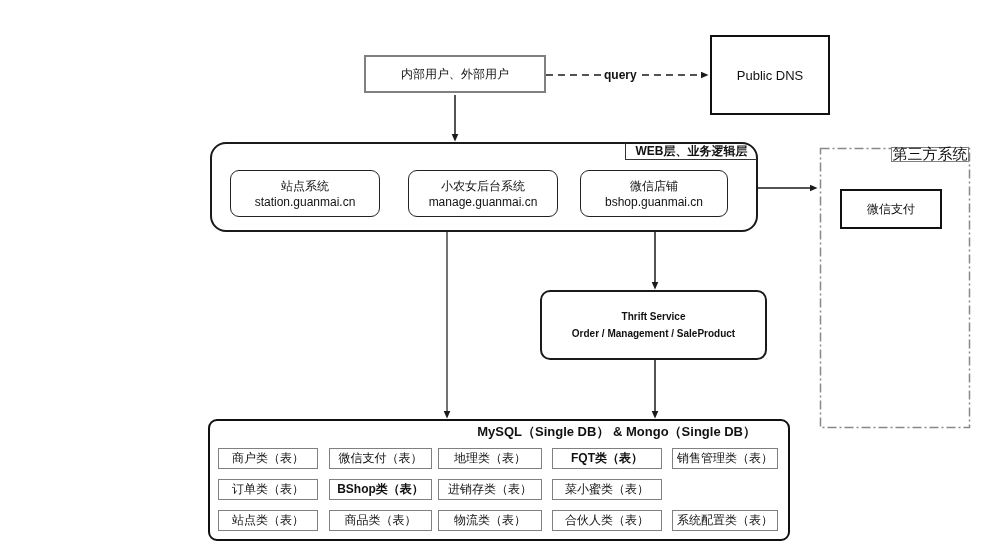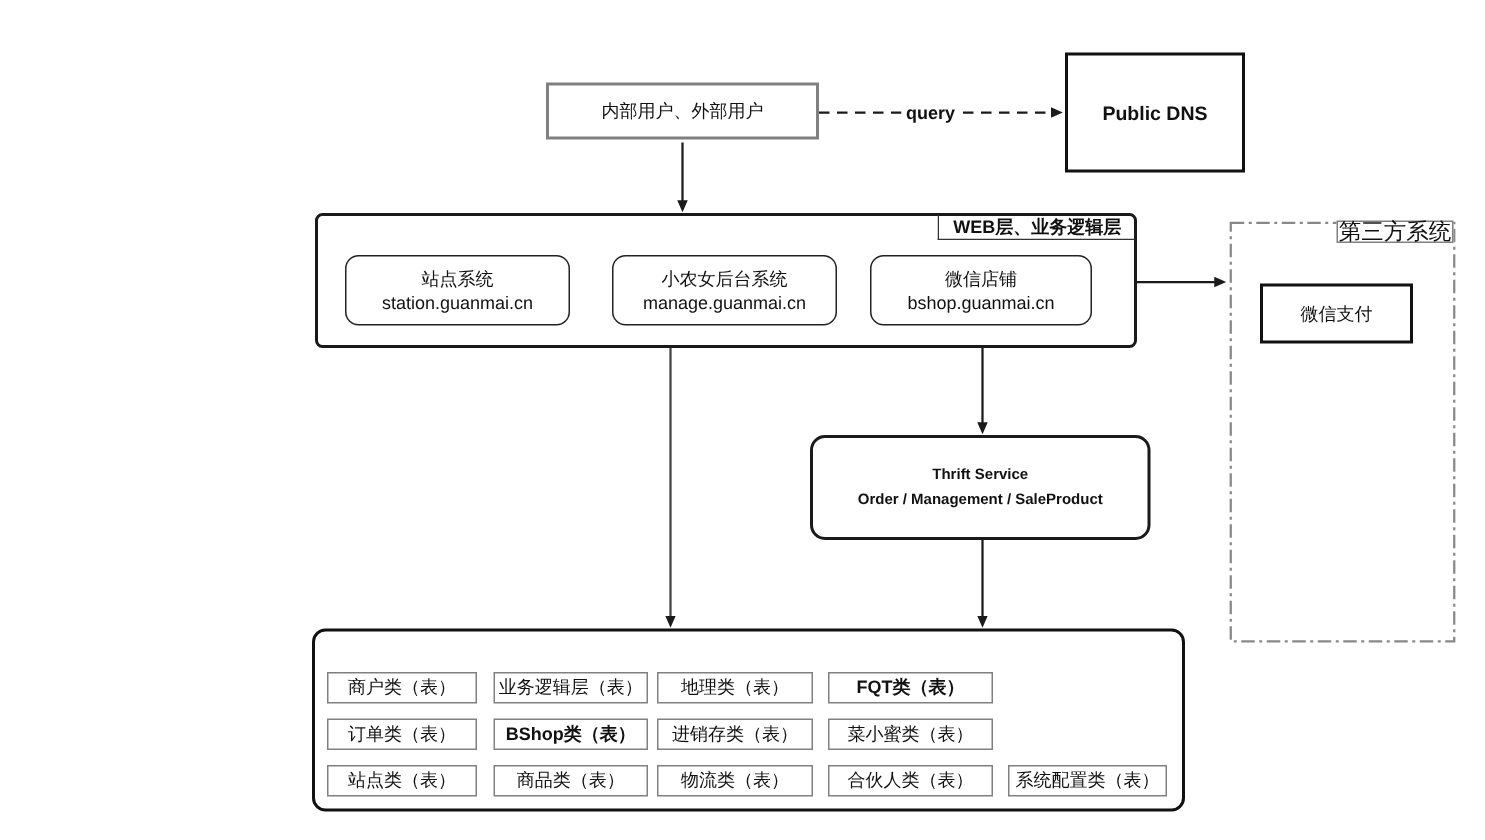--- a/index.html
+++ b/index.html
@@ -4,24 +4,24 @@
 <style>
   html,body{margin:0;padding:0;background:#ffffff;}
   .canvas{
     position:relative;width:990px;height:560px;background:#ffffff;overflow:hidden;
     font-family:"Liberation Sans","DejaVu Sans",sans-serif;color:#111;
   }
   .overlay{position:absolute;left:0;top:0;pointer-events:none;}
   .node{position:absolute;box-sizing:border-box;background:#ffffff;
         display:flex;align-items:center;justify-content:center;text-align:center;}
   .users-box{left:364px;top:55px;width:182px;height:38px;border:2px solid #808080;font-size:12px;}
-  .dns-box{left:710px;top:35px;width:120px;height:80px;border:2.5px solid #111;font-weight:bold;font-size:13px;}
+  .dns-box{left:710px;top:35px;width:120px;height:80px;border:2.5px solid #111;font-weight:normal;font-size:13px;}
   .query-label{position:absolute;left:601px;top:67px;background:#ffffff;padding:0 3px;
                font-weight:bold;font-size:12px;line-height:16px;}
-  .web-container{left:210px;top:142px;width:548px;height:90px;border:2px solid #1a1a1a;border-radius:5px;}
+  .web-container{left:210px;top:142px;width:548px;height:90px;border:2px solid #1a1a1a;border-radius:16px;}
   .web-title{position:absolute;right:-1px;top:-1px;width:132px;height:17px;box-sizing:border-box;
              border-left:1px solid #333;border-bottom:1px solid #333;border-top-right-radius:8px;
              display:flex;align-items:center;justify-content:center;
              font-weight:bold;font-size:12px;white-space:nowrap;}
   .webnode{position:absolute;box-sizing:border-box;border:1.5px solid #222;border-radius:9px;
            display:flex;flex-direction:column;align-items:center;justify-content:center;
            font-size:12px;line-height:16px;background:#fff;}
   .webnode.n1{left:18px;top:26px;width:150px;height:47px;}
   .webnode.n2{left:196px;top:26px;width:150px;height:47px;}
   .webnode.n3{left:368px;top:26px;width:148px;height:47px;}
@@ -90,25 +90,27 @@
   <div class="node wechat-box">
     <span>微信支付</span>
   </div>
 
   <div class="node thrift-box">
     <span>Thrift Service</span>
     <span>Order / Management / SaleProduct</span>
   </div>
 
   <div class="node db-container">
+    <div class="db-title">MySQL（Single DB） &amp; Mongo（Single DB）</div>
 
     <div class="cell r1 c1">商户类（表）</div>
-    <div class="cell r1 c2">业务逻辑层（表）</div>
+    <div class="cell r1 c2">微信支付（表）</div>
     <div class="cell r1 c3">地理类（表）</div>
     <div class="cell r1 c4 bold">FQT类（表）</div>
+    <div class="cell r1 c5">销售管理类（表）</div>
 
     <div class="cell r2 c1">订单类（表）</div>
     <div class="cell r2 c2 bold">BShop类（表）</div>
     <div class="cell r2 c3">进销存类（表）</div>
     <div class="cell r2 c4">菜小蜜类（表）</div>
 
     <div class="cell r3 c1">站点类（表）</div>
     <div class="cell r3 c2">商品类（表）</div>
     <div class="cell r3 c3">物流类（表）</div>
     <div class="cell r3 c4">合伙人类（表）</div>

